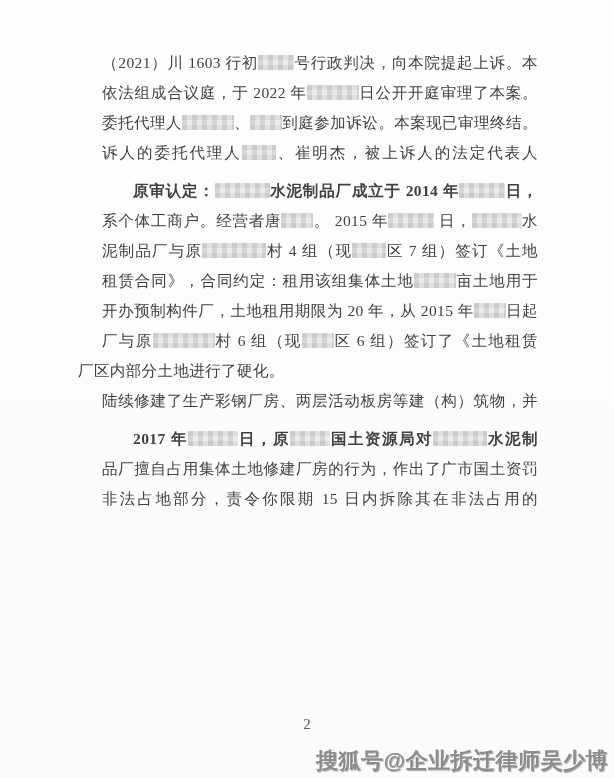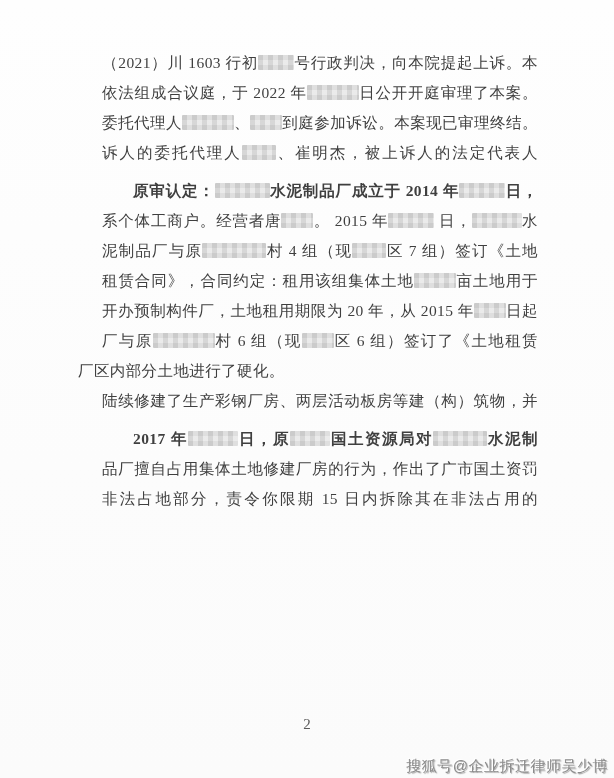--- a/index.html
+++ b/index.html
@@ -67,22 +67,22 @@
     text-align: center;
     color: #5a5a5a;
     font-size: 15px;
     letter-spacing: 0;
   }
   .watermark {
     position: absolute;
     right: 6px;
     bottom: 2px;
     font-family: "Liberation Sans", "DejaVu Sans", sans-serif;
-    font-weight: 400;
-    font-size: 15px;
+    font-weight: 700;
+    font-size: 22px;
     letter-spacing: 0.5px;
     color: #8c8c8c;
     text-shadow:
       -1px -1px 0 #ffffff,
        1px  1px 1px rgba(60,60,60,0.45);
   }
 </style>
 </head>
 <body>
 

